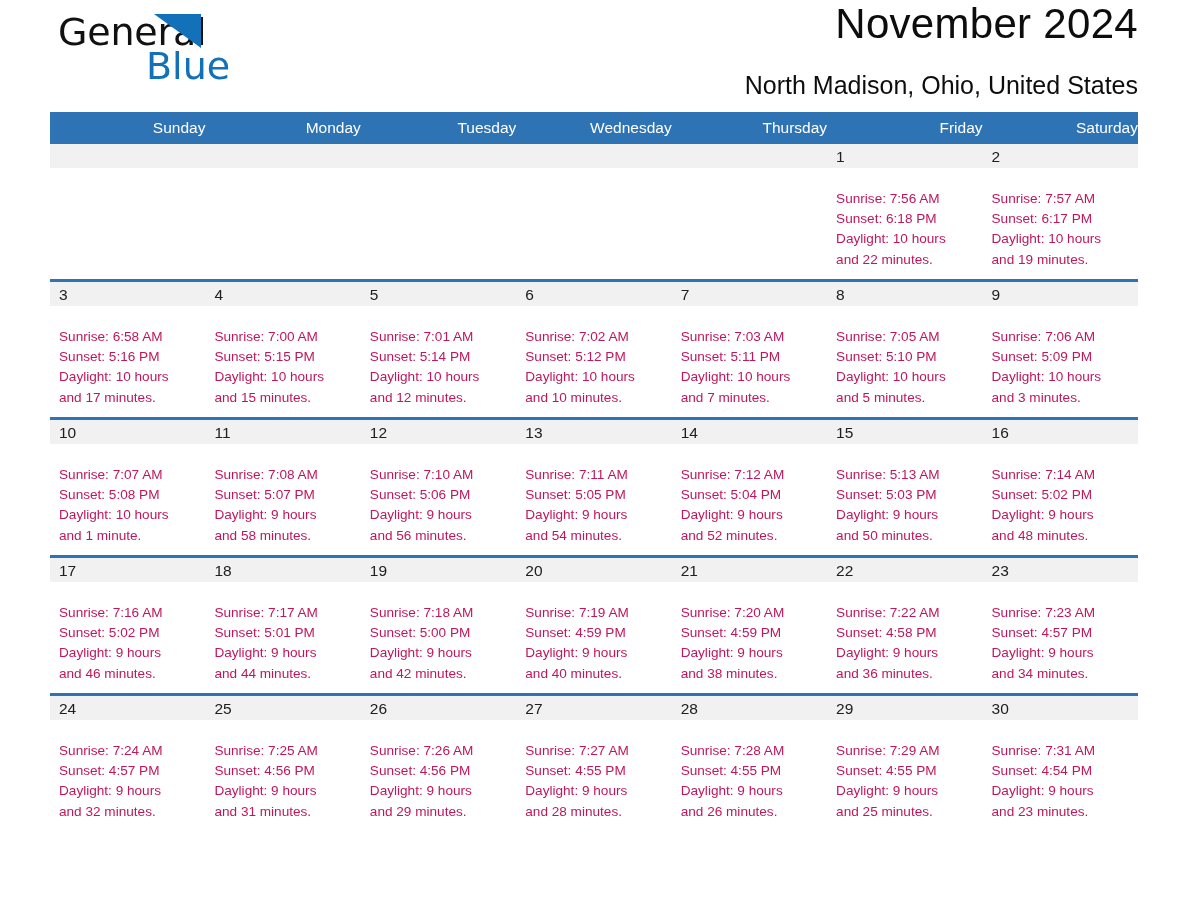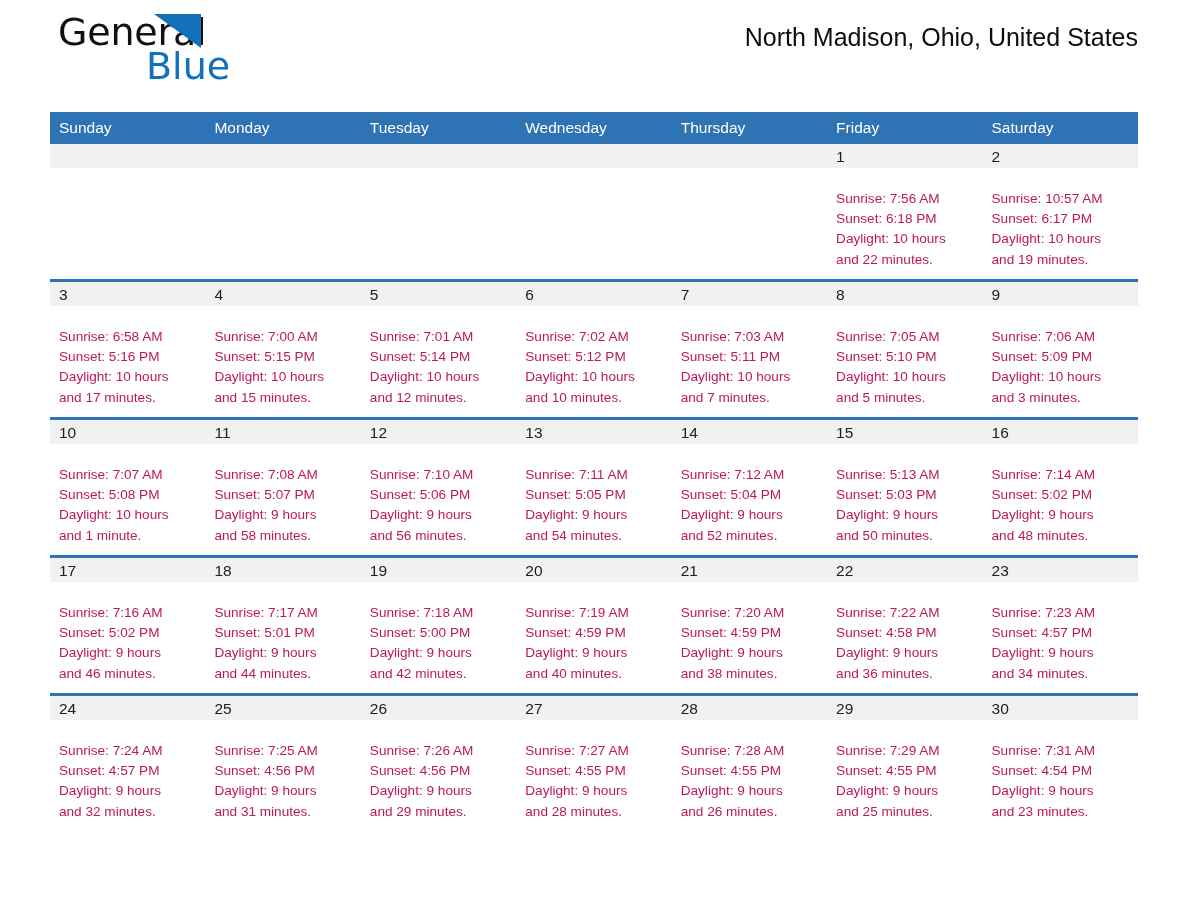--- a/index.html
+++ b/index.html
@@ -92,21 +92,21 @@
     border-collapse: collapse;
     table-layout: fixed;
   }
   .calendar col { width: 155.4px; }
 
   thead th {
     background: #2e74b5;
     color: #ffffff;
     font-size: 15.5px;
     font-weight: 400;
-    text-align: left;
+    text-align: right;
     padding: 7px 0 7px 9px;
     height: 16px;
     vertical-align: middle;
     border: none;
   }
 
   tbody tr.week-row > td {
     border-top: 3px solid #2e74b5;
     padding: 0;
     vertical-align: top;
@@ -149,20 +149,21 @@
 
     <div class="brand">
       <span class="brand-general">General</span>
       <svg class="brand-triangle" viewBox="0 0 47 34">
         <polygon points="0,0 47,0 0,34" fill="#1271b8" transform="translate(47,0) scale(-1,1)"></polygon>
       </svg>
       <span class="brand-blue">Blue</span>
     </div>
 
     <div class="title-block">
+      <div class="month-title">November 2024</div>
       <div class="location-title">North Madison, Ohio, United States</div>
     </div>
 
   </div>
 
   <table class="calendar">
     <colgroup>
       <col>
         <col>
         <col>
@@ -217,21 +218,21 @@
                 <div>Sunset: 6:18 PM</div>
                 <div>Daylight: 10 hours</div>
                 <div>and 22 minutes.</div>
               </div>
             </div>
           </td>
           <td>
             <div class="cell">
               <div class="daynum-band">2</div>
               <div class="cell-body">
-                <div>Sunrise: 10:57 AM</div>
+                <div>Sunrise: 7:57 AM</div>
                 <div>Sunset: 6:17 PM</div>
                 <div>Daylight: 10 hours</div>
                 <div>and 19 minutes.</div>
               </div>
             </div>
           </td>
         </tr>
         <tr class="week-row">
           <td>
             <div class="cell">

